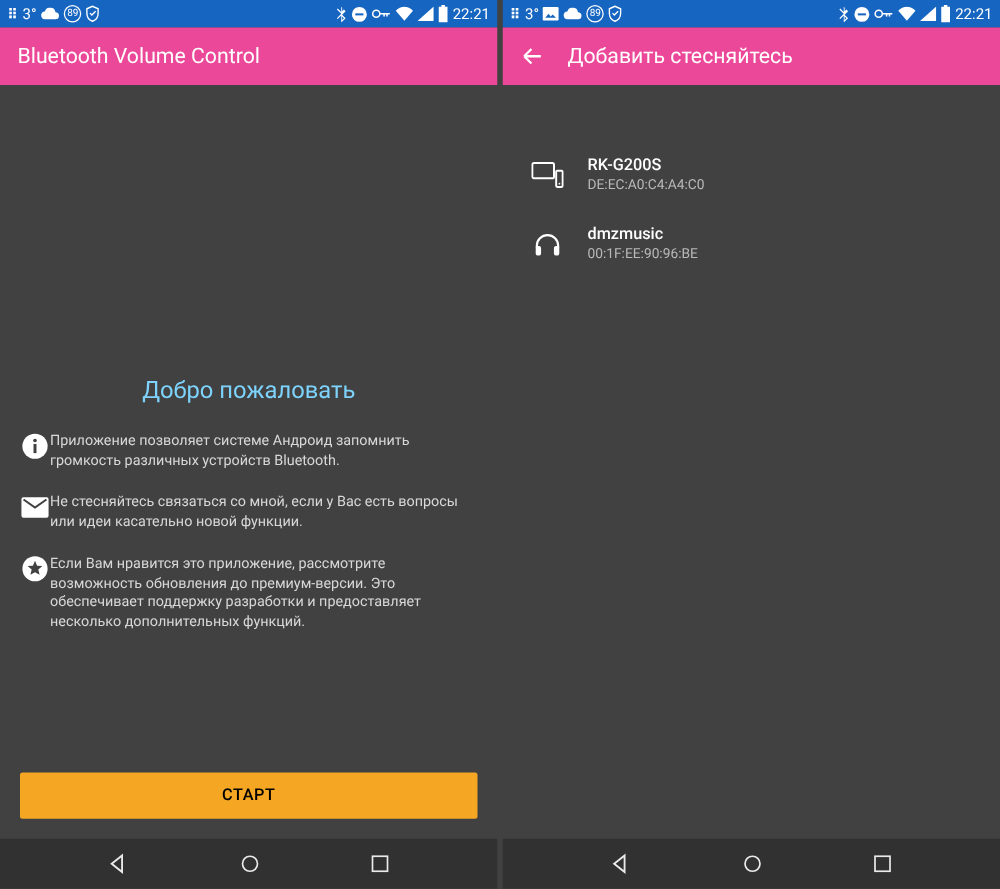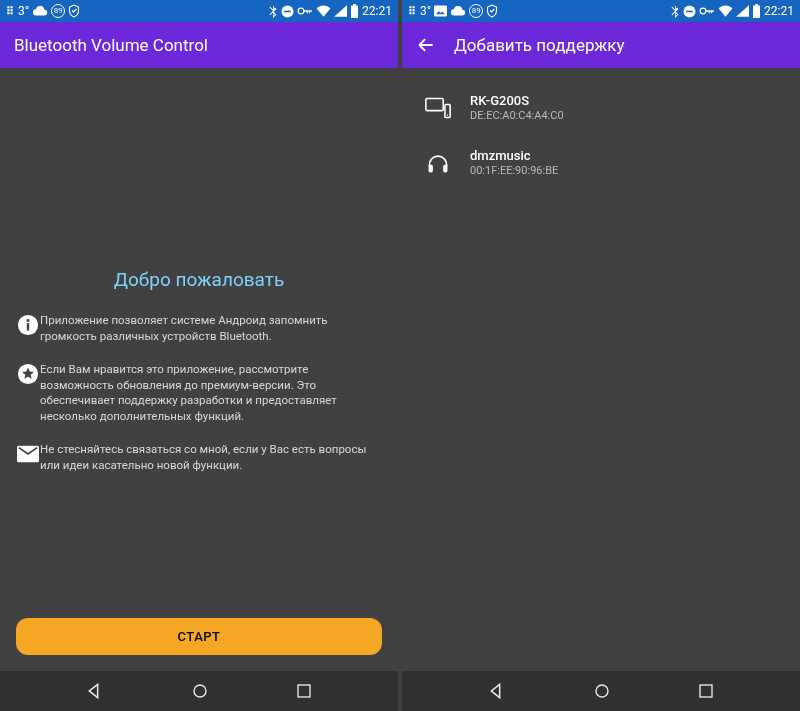--- a/index.html
+++ b/index.html
@@ -37,37 +37,38 @@
   .status-temp { font-size: 12px; }
   .circ-num {
     display: inline-flex; align-items: center; justify-content: center;
     width: 14px; height: 14px; border: 1.3px solid #fff; border-radius: 50%;
     font-size: 8px; line-height: 1;
   }
 
   
   .app-bar {
     height: 46px;
-    background: #6d28d9;
+    background: #ec4899;
     display: flex;
     align-items: center;
     gap: 18px;
     padding: 0 14px;
     color: #fff;
   }
   .app-bar .title { font-size: 17px; font-weight: 400; }
   .back-btn { cursor: pointer; display:flex; }
 
   
   .content {
     flex: 1;
     display: flex;
     flex-direction: column;
     color: #fff;
     padding: 0 16px 10px;
+    margin-top: 32px;
   }
 
   
   .welcome-spacer { flex: 0 0 200px; }
   .welcome-title {
     text-align: center;
     font-size: 19px;
     font-weight: 400;
     margin-bottom: 22px;
     color: #7dd3fc;
@@ -89,21 +90,21 @@
   .start-btn {
     margin-top: auto;
     margin-bottom: 6px;
     background: #f5a623;
     color: #000;
     text-align: center;
     padding: 11px 18px;
     font-size: 13px;
     font-weight: 500;
     letter-spacing: 0.5px;
-    border-radius: 12px;
+    border-radius: 2px;
     cursor: pointer;
   }
 
   
   .device-list { padding-top: 12px; }
   .dev-row {
     display: flex;
     gap: 18px;
     align-items: center;
     padding: 13px 6px;
@@ -179,36 +180,36 @@
             <circle cx="12" cy="12" r="11" fill="#fff"></circle>
             <rect x="10.7" y="10" width="2.6" height="8" fill="#414141"></rect>
             <circle cx="12" cy="7" r="1.6" fill="#414141"></circle>
           </svg>
       </div>
       <p>Приложение позволяет системе Андроид запомнить громкость различных устройств Bluetooth.</p>
     </div>
 
     <div class="info-row">
       <div class="icon-circ">
+        <svg width="22" height="18" viewBox="0 0 24 18">
+            <rect width="24" height="18" rx="2" fill="#fff"></rect>
+            <path d="M2 2l10 7L22 2" stroke="#414141" stroke-width="1.8" fill="none"></path>
+          </svg>
+      </div>
+      <p>Не стесняйтесь связаться со мной, если у Вас есть вопросы или идеи касательно новой функции.</p>
+    </div>
+
+    <div class="info-row">
+      <div class="icon-circ">
         <svg width="22" height="22" viewBox="0 0 24 24">
             <circle cx="12" cy="12" r="11" fill="#fff"></circle>
             <path fill="#414141" d="m12 5 1.8 4.3 4.7.4-3.6 3 1.1 4.6L12 15l-4 2.3 1.1-4.6-3.6-3 4.7-.4z"></path>
           </svg>
       </div>
       <p>Если Вам нравится это приложение, рассмотрите возможность обновления до премиум-версии. Это обеспечивает поддержку разработки и предоставляет несколько дополнительных функций.</p>
-    </div>
-
-    <div class="info-row">
-      <div class="icon-circ">
-        <svg width="22" height="18" viewBox="0 0 24 18">
-            <rect width="24" height="18" rx="2" fill="#fff"></rect>
-            <path d="M2 2l10 7L22 2" stroke="#414141" stroke-width="1.8" fill="none"></path>
-          </svg>
-      </div>
-      <p>Не стесняйтесь связаться со мной, если у Вас есть вопросы или идеи касательно новой функции.</p>
     </div>
 
     <div class="start-btn">СТАРТ</div>
   </div>
 
   <div class="nav-bar">
     <svg width="20" height="20" viewBox="0 0 24 24">
         <path fill="none" stroke="#fff" stroke-width="1.8" d="M14 4 4 12l10 8z"></path>
       </svg>
     <svg width="18" height="18" viewBox="0 0 24 24">
@@ -263,21 +264,21 @@
       <span style="font-size:12px;">22:21</span>
     </div>
   </div>
 
   <div class="app-bar">
     <div class="back-btn">
       <svg width="20" height="20" viewBox="0 0 24 24">
           <path stroke="#fff" stroke-width="2.2" fill="none" d="M20 12H4m0 0 7-7m-7 7 7 7"></path>
         </svg>
     </div>
-    <span class="title">Добавить поддержку</span>
+    <span class="title">Добавить стесняйтесь</span>
   </div>
 
   <div class="content device-list" id="device-list">
 
   <div class="dev-row">
         <div class="dev-icon">
           <svg width="26" height="22" viewBox="0 0 30 24">
             <rect x="1" y="1" width="20" height="14" rx="1.5" fill="none" stroke="#fff" stroke-width="1.8"></rect>
             <rect x="23" y="8" width="6" height="15" rx="1" fill="none" stroke="#fff" stroke-width="1.8"></rect>
             <circle cx="26" cy="20" r="0.8" fill="#fff"></circle>

